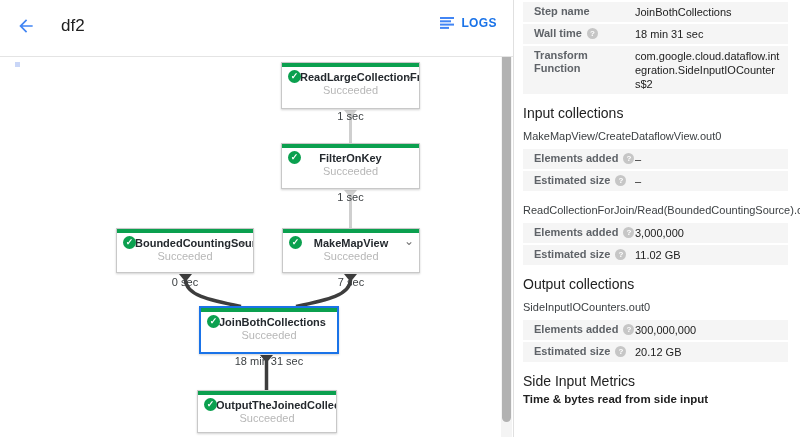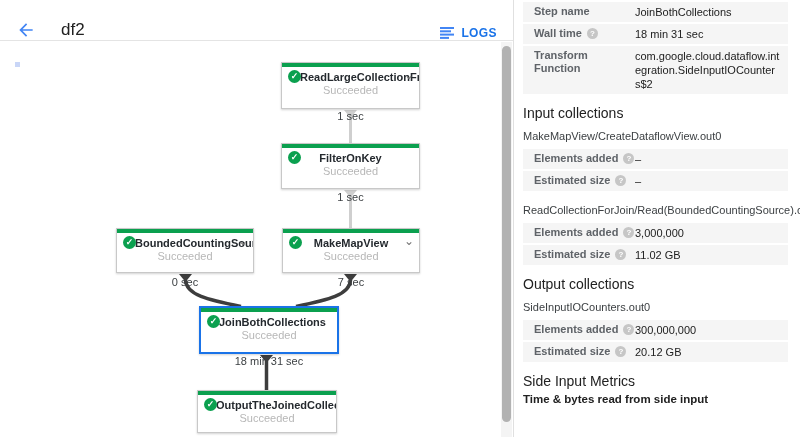--- a/index.html
+++ b/index.html
@@ -4,22 +4,22 @@
 <style>
   * { box-sizing: border-box; }
   html,body { margin:0; padding:0; background:#fff; }
   .app {
     position:relative; width:800px; height:437px; overflow:hidden;
     font-family:"Liberation Sans", sans-serif; background:#fff;
   }
 
   
   .left-header {
-    position:absolute; left:0; top:0; width:513px; height:41px;
-    border-bottom:1px solid #e4e4e4; display:flex; align-items:flex-end; background:#fff; z-index:6;
+    position:absolute; left:0; top:16px; width:513px; height:41px;
+    border-bottom:1px solid #e4e4e4; display:flex; align-items:flex-start; background:#fff; z-index:6;
   }
   .back-btn { margin-left:16px; width:20px; height:20px; cursor:pointer; }
   .job-title { margin-left:25px; font-size:17px; color:#212121; }
   .logs-btn {
     margin-left:auto; margin-right:16px; display:flex; align-items:center; gap:7px;
     color:#1a73e8; font-size:12px; font-weight:700; letter-spacing:.4px; cursor:pointer;
   }
 
   
   .canvas { position:absolute; left:0; top:42px; width:500px; height:395px; background:#fff; }

